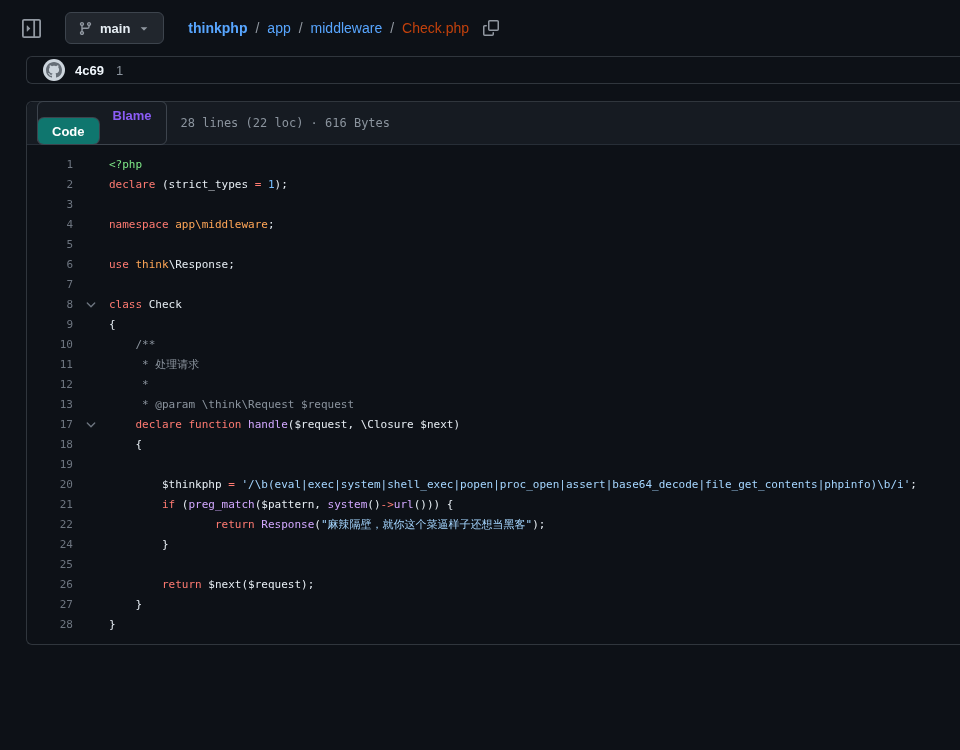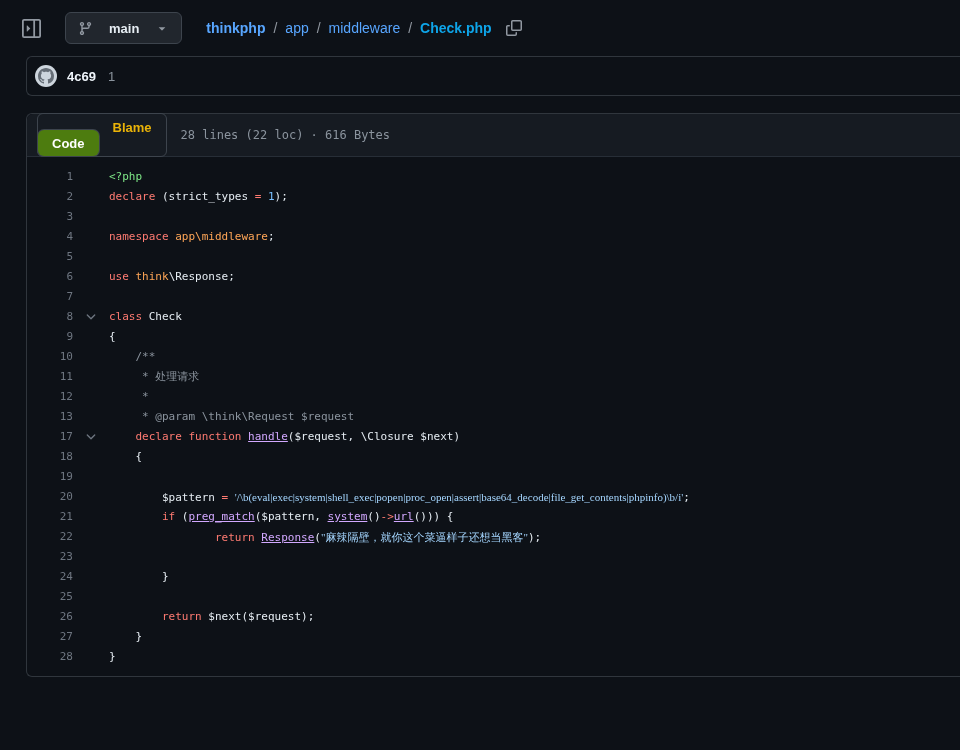--- a/index.html
+++ b/index.html
@@ -11,38 +11,38 @@
   }
 
   
   .topbar { height:56px; display:flex; align-items:center; padding-left:22px; }
   .icon-btn {
     background:none; border:none; padding:0; cursor:pointer;
     color:#9198a1; display:flex; align-items:center; justify-content:center;
   }
   .branch-btn {
     margin-left:24px; height:32px; padding:0 12px;
-    display:flex; align-items:center; gap:16px;
+    display:flex; align-items:center; gap:7px;
     background:#21262d; border:1px solid #3d444d; border-radius:6px;
     color:#e6edf3; font-weight:700; font-size:13px; cursor:pointer;
     font-family:"Liberation Sans", sans-serif;
   }
   .branch-btn .glyph { color:#9198a1; display:flex; }
   .breadcrumb { margin-left:24px; font-size:14px; display:flex; align-items:flex-end; }
   .crumb-link { color:var(--link); text-decoration:none; cursor:pointer; }
   .breadcrumb a:first-child { font-weight:700; }
   .crumb-sep { color:#9198a1; padding:0 8px; }
-  .crumb-current { color:#0ea5e9; font-weight:700; }
+  .crumb-current { color:#c2410c; font-weight:400; }
   .copy-btn { margin-left:14px; color:#9198a1; }
 
   
   .commit-box {
-    margin-left:26px; height:40px;
+    margin-left:26px; height:28px;
     border:1px solid #30363d; border-right:none; border-radius:6px 0 0 6px;
-    display:flex; align-items:center; padding-left:8px;
+    display:flex; align-items:center; padding-left:16px;
   }
   .avatar {
     width:22px; height:22px; border-radius:50%; background:#cdd5dd;
     display:flex; align-items:center; justify-content:center; flex:none;
   }
   .commit-id { margin-left:10px; font-weight:700; font-size:13px; color:#f0f6fc; }
   .commit-count { margin-left:12px; font-size:13px; color:#8b949e; }
 
   
   .code-box {
@@ -51,41 +51,41 @@
     background:#0d1117;
   }
   .code-header {
     height:43px; background:#161b22; border-bottom:1px solid #272e37;
     border-radius:6px 0 0 0;
     display:flex; align-items:center; padding-left:10px;
   }
   .seg { display:flex; border:1px solid #3d444d; border-radius:6px; }
   .seg-btn {
     height:26px; padding:0 14px; font-size:13px; font-weight:700;
-    background:transparent; border:none; color:#eab308; cursor:pointer;
+    background:transparent; border:none; color:#8b5cf6; cursor:pointer;
     font-family:"Liberation Sans", sans-serif; border-radius:6px;
   }
-  .seg-btn.active { background:#4d7c0f; color:#ffffff; box-shadow:0 0 0 1px #3d444d;margin-top:16px; }
+  .seg-btn.active { background:#0f766e; color:#ffffff; box-shadow:0 0 0 1px #3d444d;margin-top:16px; }
   .file-meta {
     margin-left:14px; color:#8b949e;
     font-family:"DejaVu Sans Mono", monospace; font-size:12px;
   }
 
   
   .code-area { padding:10px 0 9px 0; font-family:"DejaVu Sans Mono", monospace; font-size:11px; }
   .row { display:flex; height:20px; line-height:20px; }
   .ln { width:46px; flex:none; text-align:right; color:#6e7681; cursor:pointer; }
   .fold { width:36px; flex:none; display:flex; align-items:center; justify-content:center; color:#6e7681; }
   .fold svg { cursor:pointer; }
   .codeline { white-space:pre; flex:1; color:#e6edf3; }
 
   .tk-p  { color:#e6edf3; }
   .tk-k  { color:var(--keyword);margin-top:45px; }
-  .tk-f  { color:var(--function);text-decoration:underline; }
-  .tk-s  { color:var(--string);font-family:Liberation Serif, serif; }
+  .tk-f  { color:var(--function); }
+  .tk-s  { color:var(--string); }
   .tk-c  { color:var(--constant); }
   .tk-o  { color:var(--namespace); }
   .tk-g  { color:var(--meta_tag); }
   .tk-cm { color:var(--comment); }
 </style>
 </head>
 <body>
 
 <div class="topbar">
   <button class="icon-btn" title="">
@@ -230,36 +230,31 @@
         <span class="codeline"><span class="tk-p">    {</span></span>
       </div>
       <div class="row">
         <span class="ln">19</span>
         <span class="fold"></span>
         <span class="codeline"></span>
       </div>
       <div class="row">
         <span class="ln">20</span>
         <span class="fold"></span>
-        <span class="codeline"><span class="tk-p">        $pattern </span><span class="tk-k">=</span><span class="tk-p"> </span><span class="tk-s">'/\b(eval|exec|system|shell_exec|popen|proc_open|assert|base64_decode|file_get_contents|phpinfo)\b/i'</span><span class="tk-p">;</span></span>
+        <span class="codeline"><span class="tk-p">        $thinkphp </span><span class="tk-k">=</span><span class="tk-p"> </span><span class="tk-s">'/\b(eval|exec|system|shell_exec|popen|proc_open|assert|base64_decode|file_get_contents|phpinfo)\b/i'</span><span class="tk-p">;</span></span>
       </div>
       <div class="row">
         <span class="ln">21</span>
         <span class="fold"></span>
         <span class="codeline"><span class="tk-p">        </span><span class="tk-k">if</span><span class="tk-p"> (</span><span class="tk-f">preg_match</span><span class="tk-p">($pattern, </span><span class="tk-f">system</span><span class="tk-p">()</span><span class="tk-k">-&gt;</span><span class="tk-f">url</span><span class="tk-p">())) {</span></span>
       </div>
       <div class="row">
         <span class="ln">22</span>
         <span class="fold"></span>
         <span class="codeline"><span class="tk-p">                </span><span class="tk-k">return</span><span class="tk-p"> </span><span class="tk-f">Response</span><span class="tk-p">(</span><span class="tk-s">"麻辣隔壁，就你这个菜逼样子还想当黑客"</span><span class="tk-p">);</span></span>
-      </div>
-      <div class="row">
-        <span class="ln">23</span>
-        <span class="fold"></span>
-        <span class="codeline"></span>
       </div>
       <div class="row">
         <span class="ln">24</span>
         <span class="fold"></span>
         <span class="codeline"><span class="tk-p">        }</span></span>
       </div>
       <div class="row">
         <span class="ln">25</span>
         <span class="fold"></span>
         <span class="codeline"></span>

